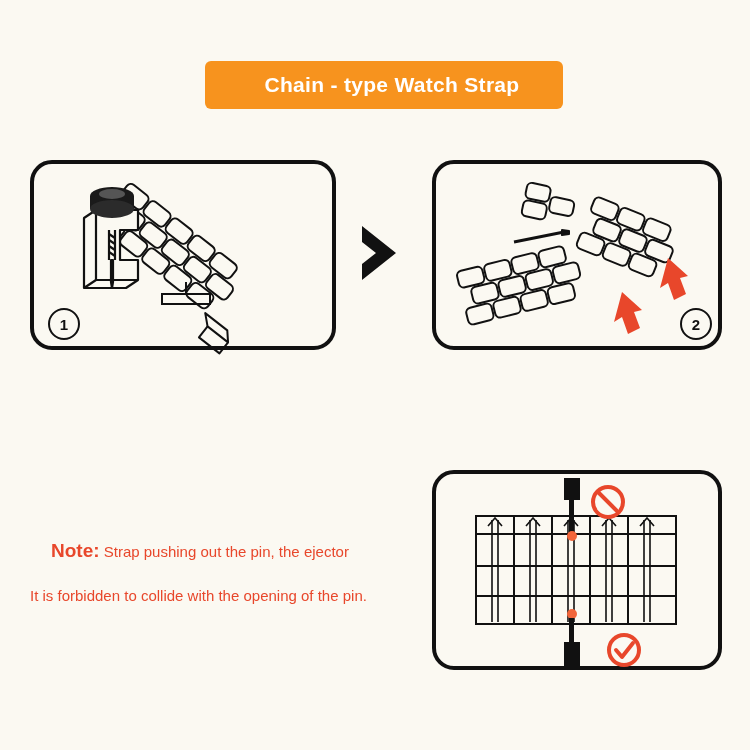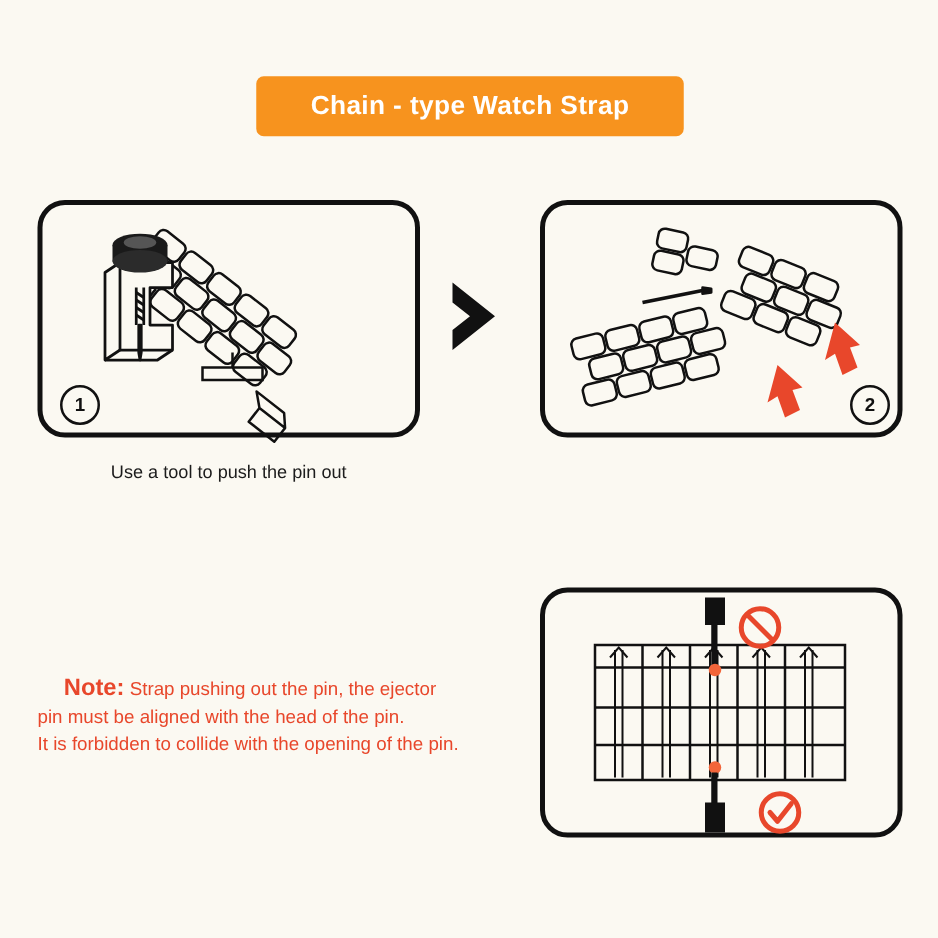--- a/index.html
+++ b/index.html
@@ -17,20 +17,21 @@
     position:absolute;
     left:205px;top:61px;width:342px;height:48px;
     background:#f7931e;
     border-radius:6px;
     display:flex;align-items:center;justify-content:center;
     color:#ffffff;
     font-size:21px;
     font-weight:bold;
     letter-spacing:.3px;
     white-space:nowrap;
+    padding-left:16px;
   }
 
   
   .panel{
     position:absolute;
     border:4px solid #111;
     border-radius:22px;
     background:#fbf9f2;
     box-sizing:border-box;
   }
@@ -137,21 +138,20 @@
         </g>
 
         <g fill="none" stroke="#111" stroke-width="2">
           <path d="M128 130 L176 130 L176 140 L128 140 Z"></path>
           <line x1="152" y1="118" x2="152" y2="130"></line>
         </g>
       </svg>
     </div>
   </div>
   <div class="step-circle" id="step1">1</div>
-  <div class="caption" id="cap1">Use a tool to push the pin out</div>
 
   <div class="big-arrow">
     <svg viewBox="0 0 62 62" width="62" height="62">
       <path d="M10 4 L44 31 L10 58 L10 42 L24 31 L10 20 Z" fill="#111"></path>
     </svg>
   </div>
 
   <div class="panel" id="panel2">
     <div class="art">
       <svg viewBox="0 0 290 190" width="290" height="190">
@@ -199,21 +199,21 @@
           <path d="M186 128 L206 146 L198 148 L204 164 L192 170 L186 153 L178 158 Z"></path>
         </g>
       </svg>
     </div>
   </div>
   <div class="step-circle" id="step2">2</div>
 
   <div class="note">
     <span class="note-label">Note:</span>
     <span>Strap pushing out the pin, the ejector</span><br>
-    <span>pin must be aligned with the head of the pin.</span><br>
+    <br>
     <span>It is forbidden to collide with the opening of the pin.</span>
   </div>
 
   <div class="panel" id="panel3">
     <div class="art">
       <svg viewBox="0 0 290 200" width="290" height="200">
         <g fill="none" stroke="#111" stroke-width="2">
 
           <rect x="40" y="42" width="200" height="108"></rect>
           <line x1="40" y1="60" x2="240" y2="60"></line>

